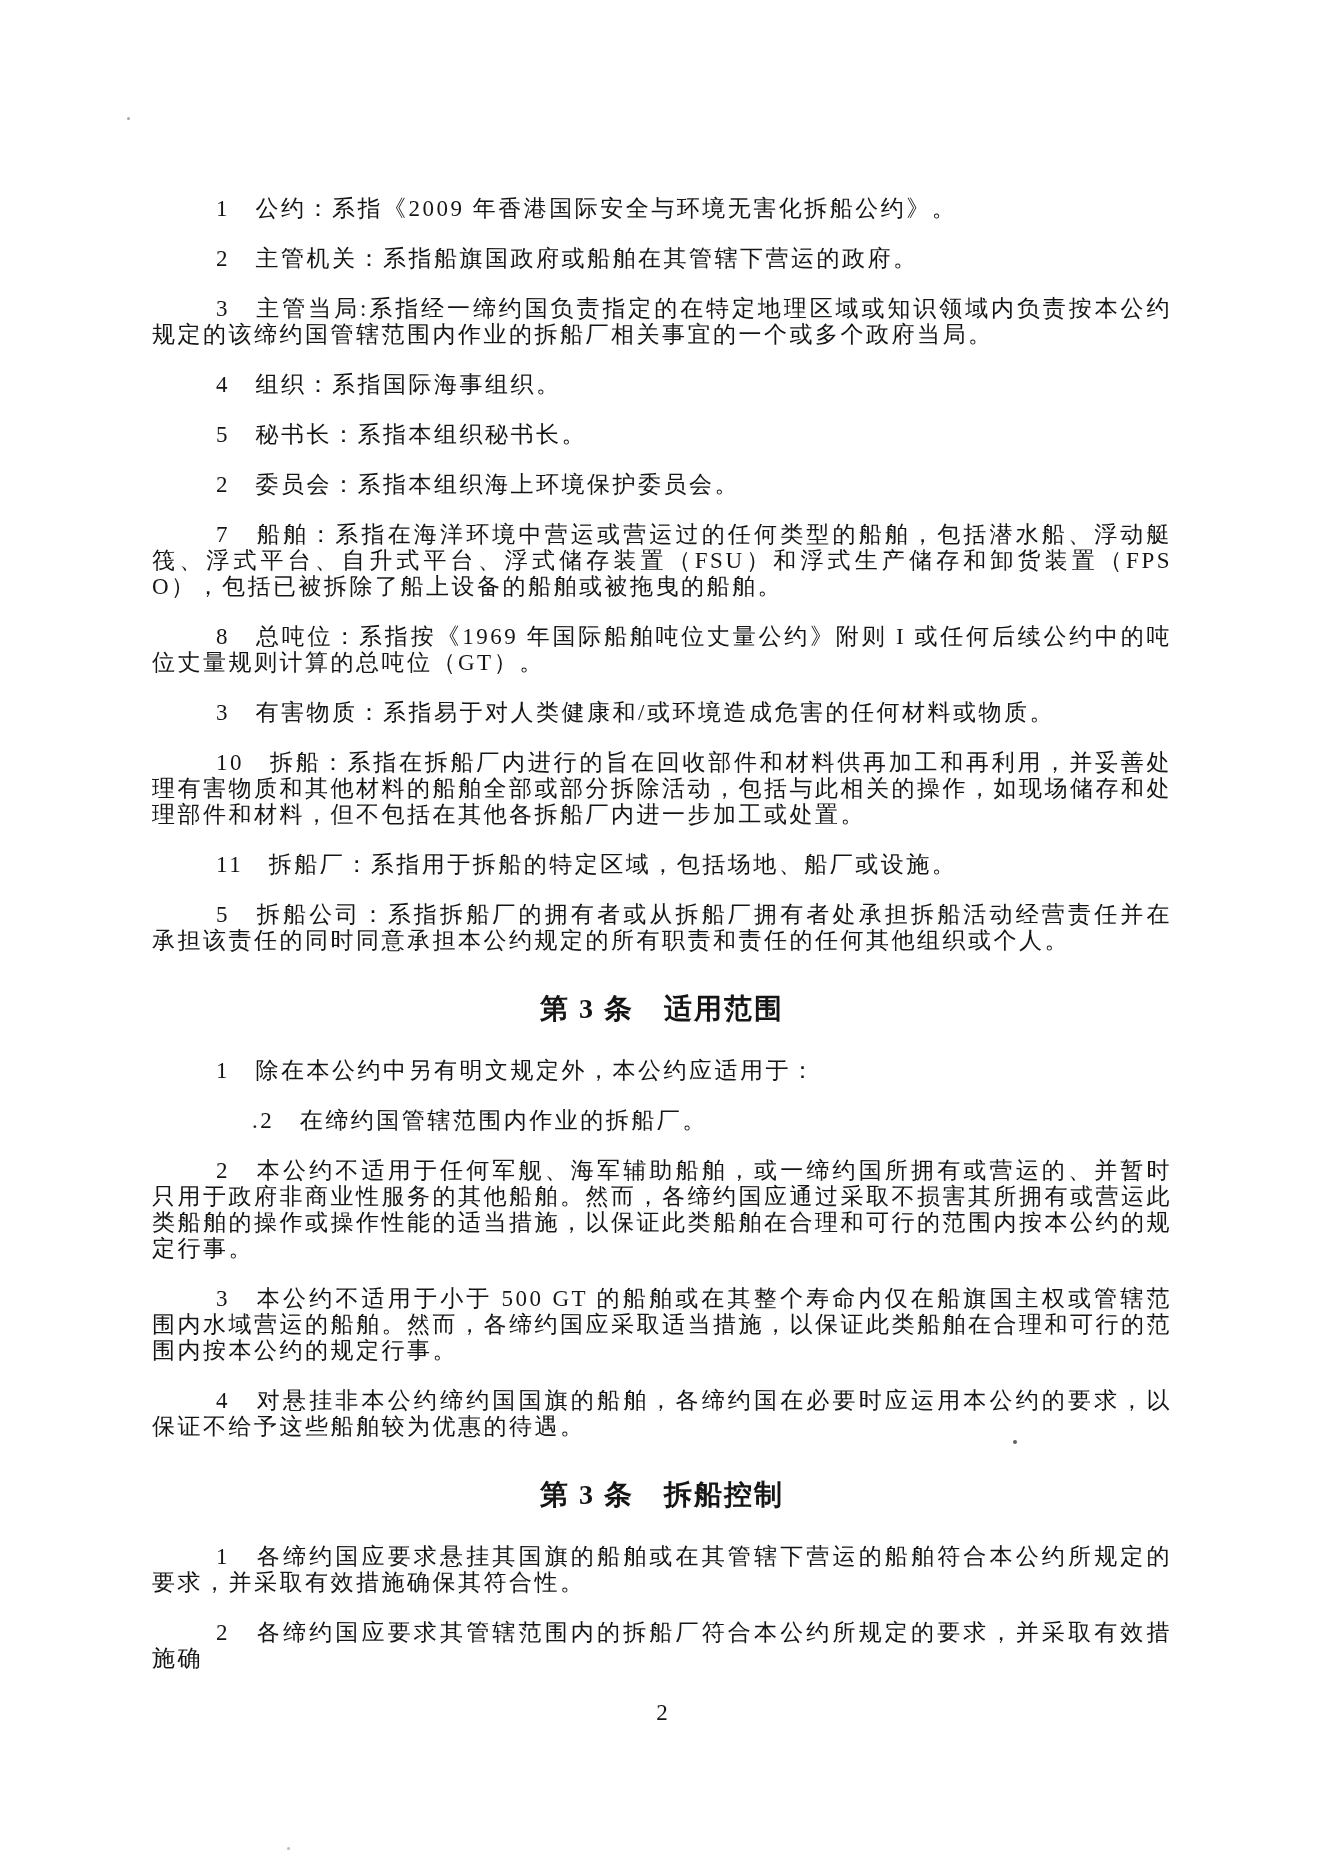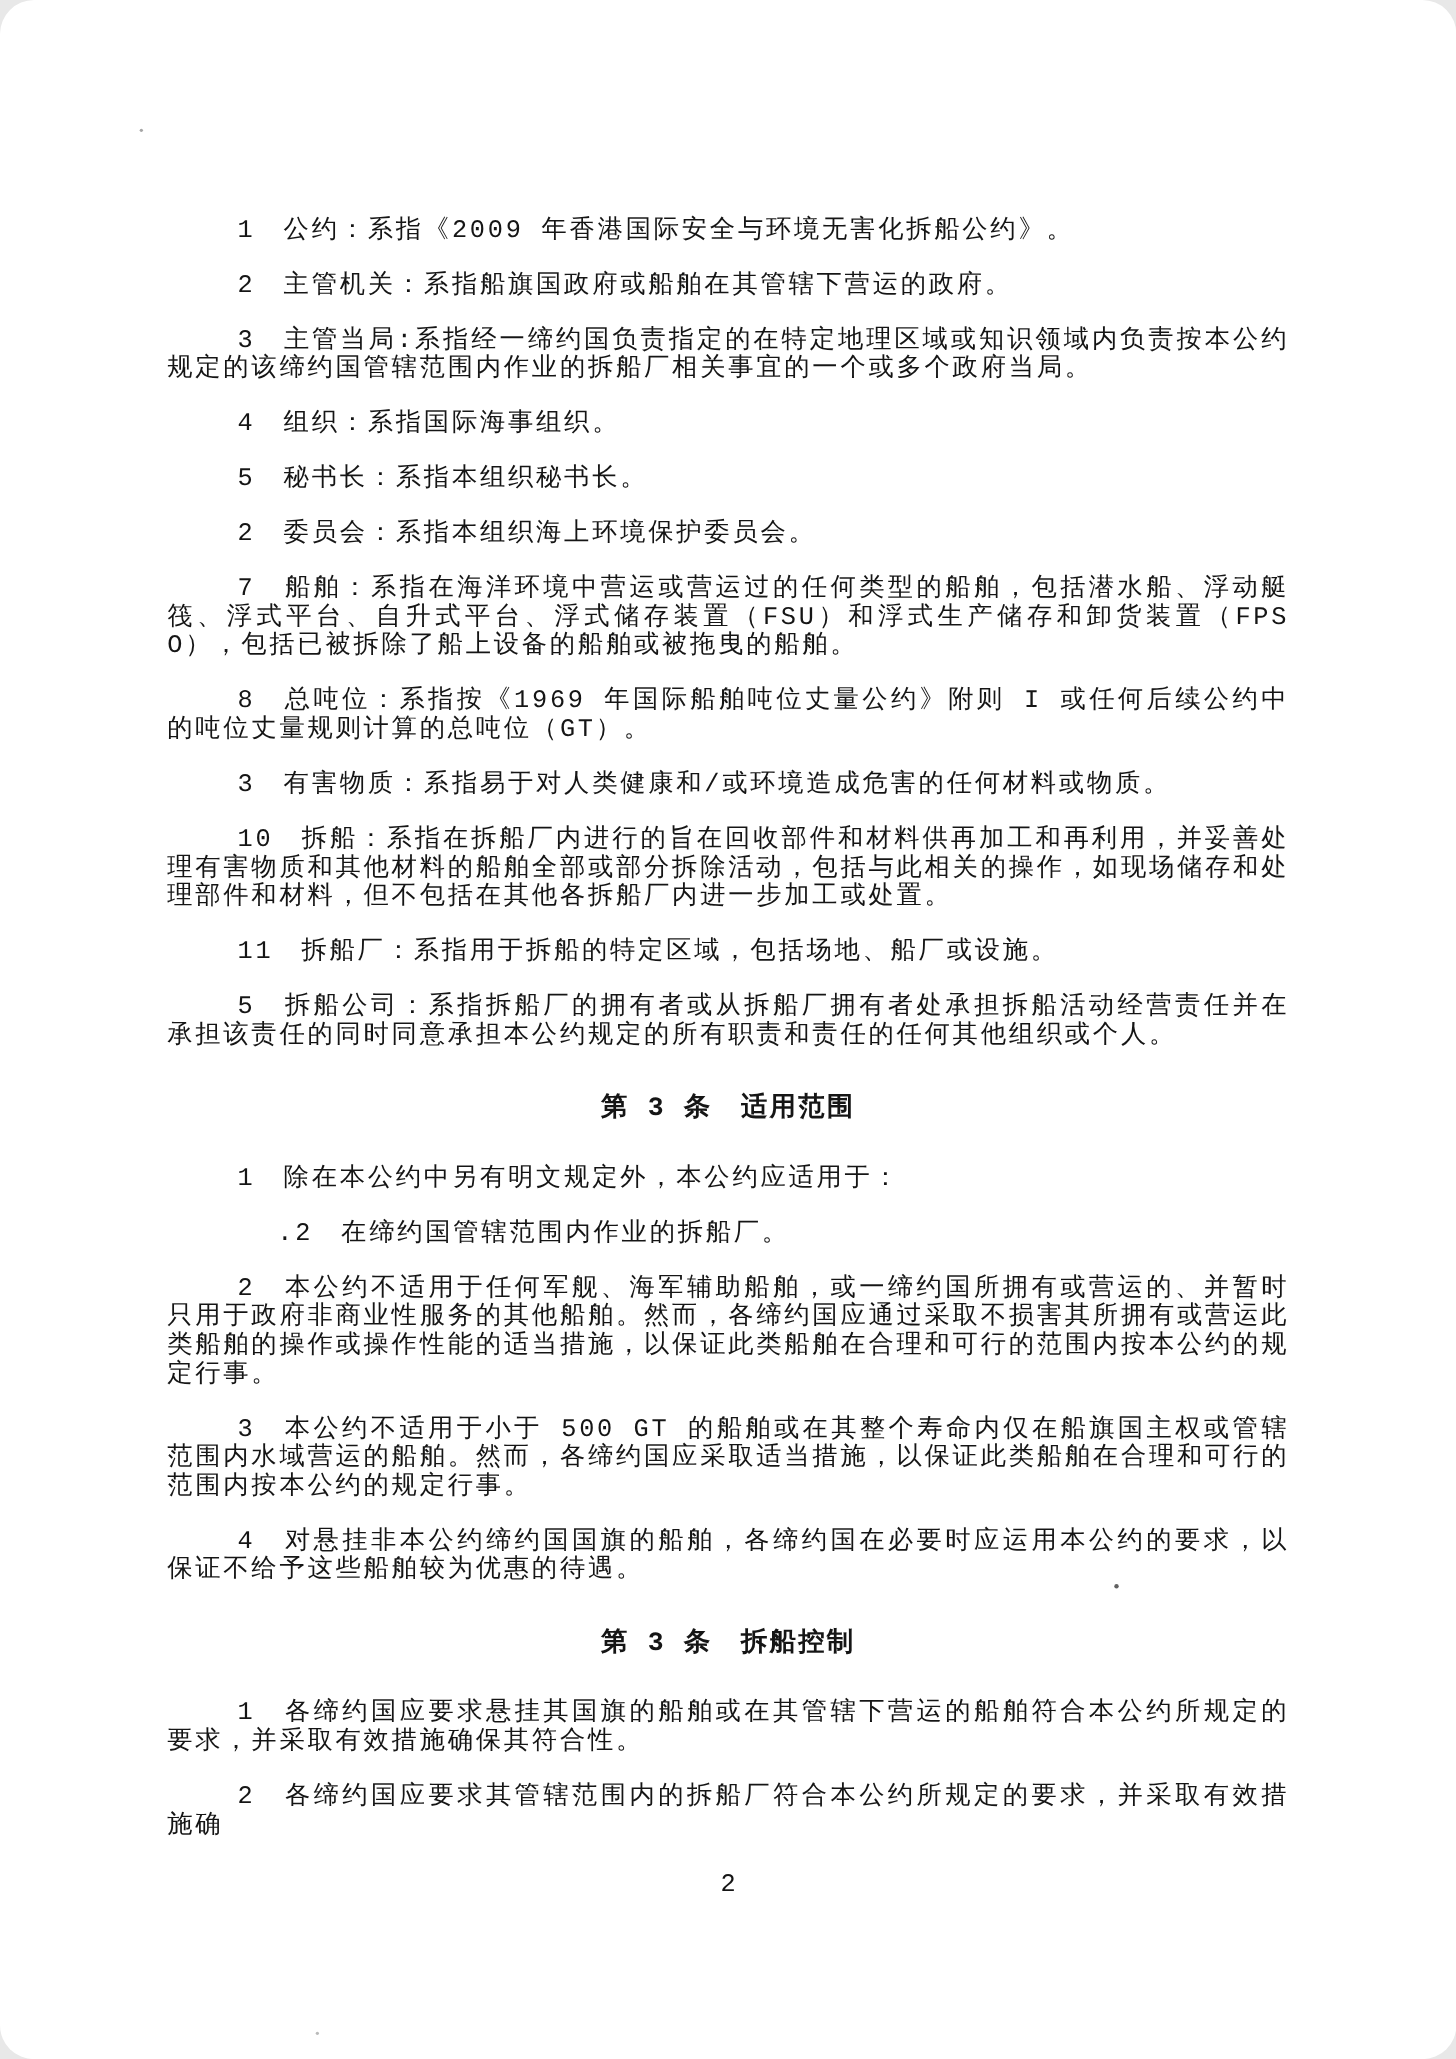--- a/index.html
+++ b/index.html
@@ -7,23 +7,22 @@
     padding: 0;
     background: #e8e8e8;
   }
   .page {
     position: relative;
     width: 1324px;
     height: 1872px;
     margin: 0 auto;
     background: #ffffff;
     overflow: hidden;
-    font-family: Liberation Mono, monospace;
+    font-family: Liberation Serif, serif;
     color: #151515;
-    border-radius: 31px;
   }
   .content {
     position: absolute;
     left: 152px;
     top: 196px;
     width: 1020px;
   }
   p.para {
     margin: 0 0 24px 0;
     font-size: 23px;
@@ -31,21 +30,21 @@
     letter-spacing: 2.5px;
     text-align: justify;
     text-indent: 64px;
     word-break: break-all;
   }
   p.para.sub {
     text-indent: 100px;
   }
   h2.heading {
     margin: 40px 0 34px 0;
-    font-size: 24px;
+    font-size: 28px;
     line-height: 30px;
     font-weight: bold;
     text-align: center;
     letter-spacing: 2px;
   }
   .page-number {
     position: absolute;
     left: 152px;
     top: 1700px;
     width: 1020px;

